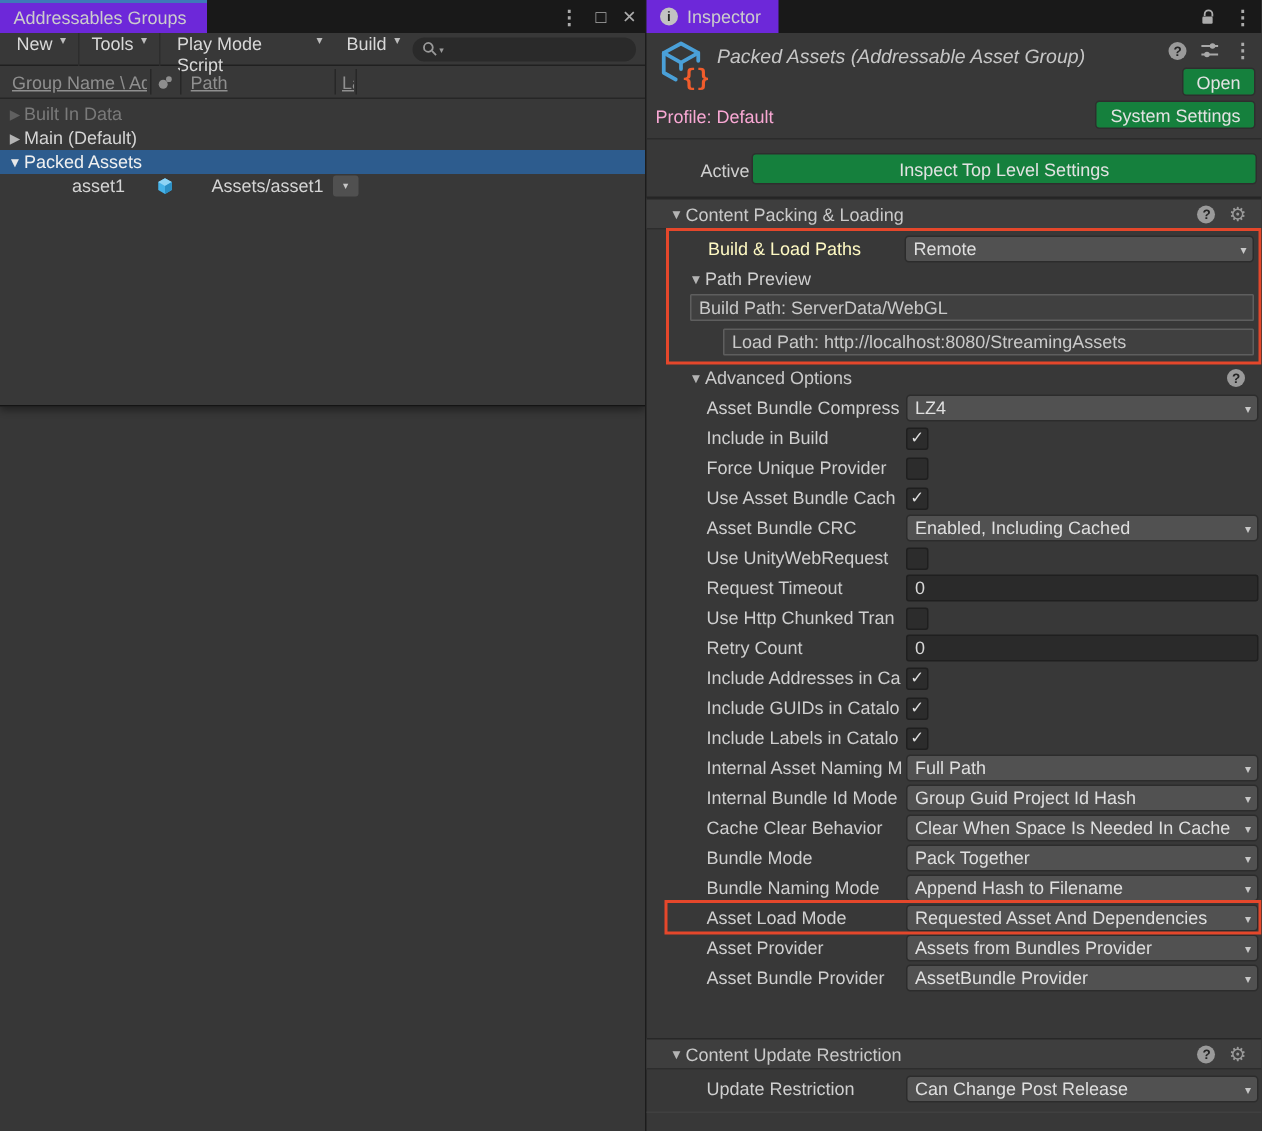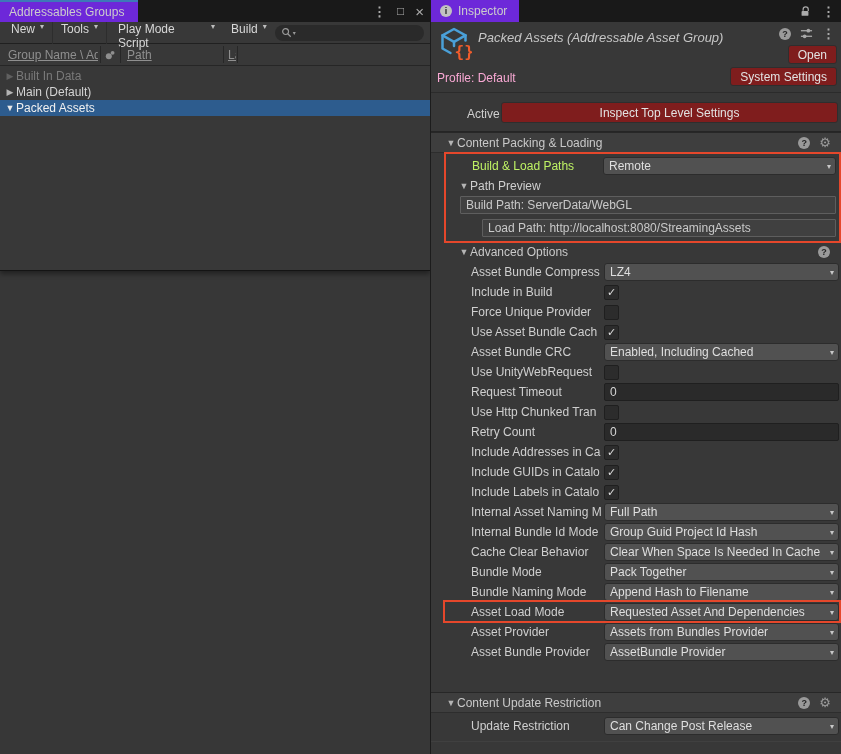--- a/index.html
+++ b/index.html
@@ -10,21 +10,21 @@
     -webkit-font-smoothing:antialiased;
     user-select:none;
   }
   
   .icon{display:inline-flex;align-items:center;justify-content:center;}
   .fold{font-size:9px;color:#b4b4b4;width:12px;text-align:center;flex:0 0 12px;}
   .circle-icon{width:12px;height:12px;border-radius:50%;background:#9a9a9a;color:#242424;
     font-size:9px;font-weight:bold;display:inline-flex;align-items:center;justify-content:center;}
   .gear{font-size:13px;color:#9a9a9a;line-height:1;}
   .kebab{font-size:13px;font-weight:bold;color:#ababab;line-height:1;}
-  .btn{background:#7f1d1d;border:1px solid #2e2e2e;border-radius:3px;color:#e2e2e2;
+  .btn{background:#15803d;border:1px solid #2e2e2e;border-radius:3px;color:#e2e2e2;
     font-size:12px;display:flex;align-items:center;justify-content:center;box-sizing:border-box;}
   .dd{position:absolute;left:173px;right:2px;top:1px;height:18px;background:#515151;
     border:1px solid #2c2c2c;border-radius:3px;display:flex;align-items:center;
     padding:0 14px 0 5px;color:#dfdfdf;font-size:12px;white-space:nowrap;overflow:hidden;box-sizing:border-box;}
   .dd .ddcaret{position:absolute;right:4px;top:4px;font-size:8px;color:#c8c8c8;}
   .cb{position:absolute;left:173px;top:3px;width:13px;height:13px;background:#2c2c2c;
     border:1px solid #1f1f1f;border-radius:2px;color:#dedede;font-size:11px;line-height:13px;
     text-align:center;box-sizing:content-box;}
   .tf{position:absolute;left:173px;right:2px;top:1px;height:18px;background:#2a2a2a;
     border:1px solid #1f1f1f;border-radius:2px;color:#d6d6d6;font-size:12px;
@@ -82,21 +82,21 @@
   #inspect-btn{position:absolute;left:70px;right:3px;top:80px;height:21px;}
   #hdr-bottom{position:absolute;left:0;top:109px;right:0;height:1px;background:#252525;}
   .sect{position:absolute;left:0;right:0;height:19px;background:#3e3e3e;border-top:1px solid #272727;
     border-bottom:1px solid #2d2d2d;display:flex;align-items:center;color:#c9c9c9;font-size:12px;box-sizing:content-box;}
   .sect .fold{margin-left:14px;}
   .sect .sicons{margin-left:auto;margin-right:10px;display:flex;align-items:center;gap:9px;}
   #sect-packing{top:132px;}
   #redbox1{position:absolute;left:13px;width:397px;top:152px;height:91px;border:2px solid #e5472b;
     box-sizing:border-box;padding-top:2px;}
   .rb-row{height:20px;position:relative;display:flex;align-items:center;}
-  .rb-row .rlbl{margin-left:26px;font-size:12px;color:#bef264;}
+  .rb-row .rlbl{margin-left:26px;font-size:12px;color:#fef9c3;}
   .rb-row .dd{left:157px;right:3px;}
   .rb-fold{height:20px;display:flex;align-items:center;font-size:12px;color:#cfcfcf;}
   .rb-fold .fold{margin-left:12px;}
   .helpbox{margin:0 3px 0 14px;height:18px;background:#404040;border:1px solid #5e5e5e;border-radius:1px;
     display:flex;align-items:center;padding-left:5px;color:#c9c9c9;font-size:12px;white-space:nowrap;
     overflow:hidden;box-sizing:border-box;}
   .helpbox + .helpbox{margin-top:5px;margin-left:36px;}
   #adv-fold{position:absolute;left:0;right:0;top:243px;height:18px;display:flex;align-items:center;
     font-size:12px;color:#c9c9c9;}
   #adv-fold .fold{margin-left:27px;}
@@ -174,20 +174,34 @@
       <span class="fold">▶</span>
       <span>Built In Data</span>
     </div>
     <div class="trow">
       <span class="fold">▶</span>
       <span>Main (Default)</span>
     </div>
     <div class="trow sel">
       <span class="fold">▼</span>
       <span>Packed Assets</span>
+    </div>
+    <div class="trow" id="asset-row">
+      <span class="aname">asset1</span>
+      <span class="acube icon">
+        <svg width="12" height="12" viewBox="0 0 16 16">
+            <path d="M8 1 14 4.5 14 11.5 8 15 2 11.5 2 4.5Z" fill="#45b2e8"></path>
+            <path d="M8 1 14 4.5 8 8 2 4.5Z" fill="#8ed4f5"></path>
+            <path d="M8 8 14 4.5 14 11.5 8 15Z" fill="#2b90c6"></path>
+          </svg>
+      </span>
+      <span class="apath">Assets/asset1</span>
+      <span class="addbtn">
+        <span>▾</span>
+      </span>
     </div>
   </div>
 </div>
 
 <div id="inspector">
   <div class="tabbar">
     <div class="tab" id="insp-tab" style="width:88px;">
       <span class="circle-icon" style="background:#c2c2c2;">i</span>
       <span>Inspector</span>
     </div>

